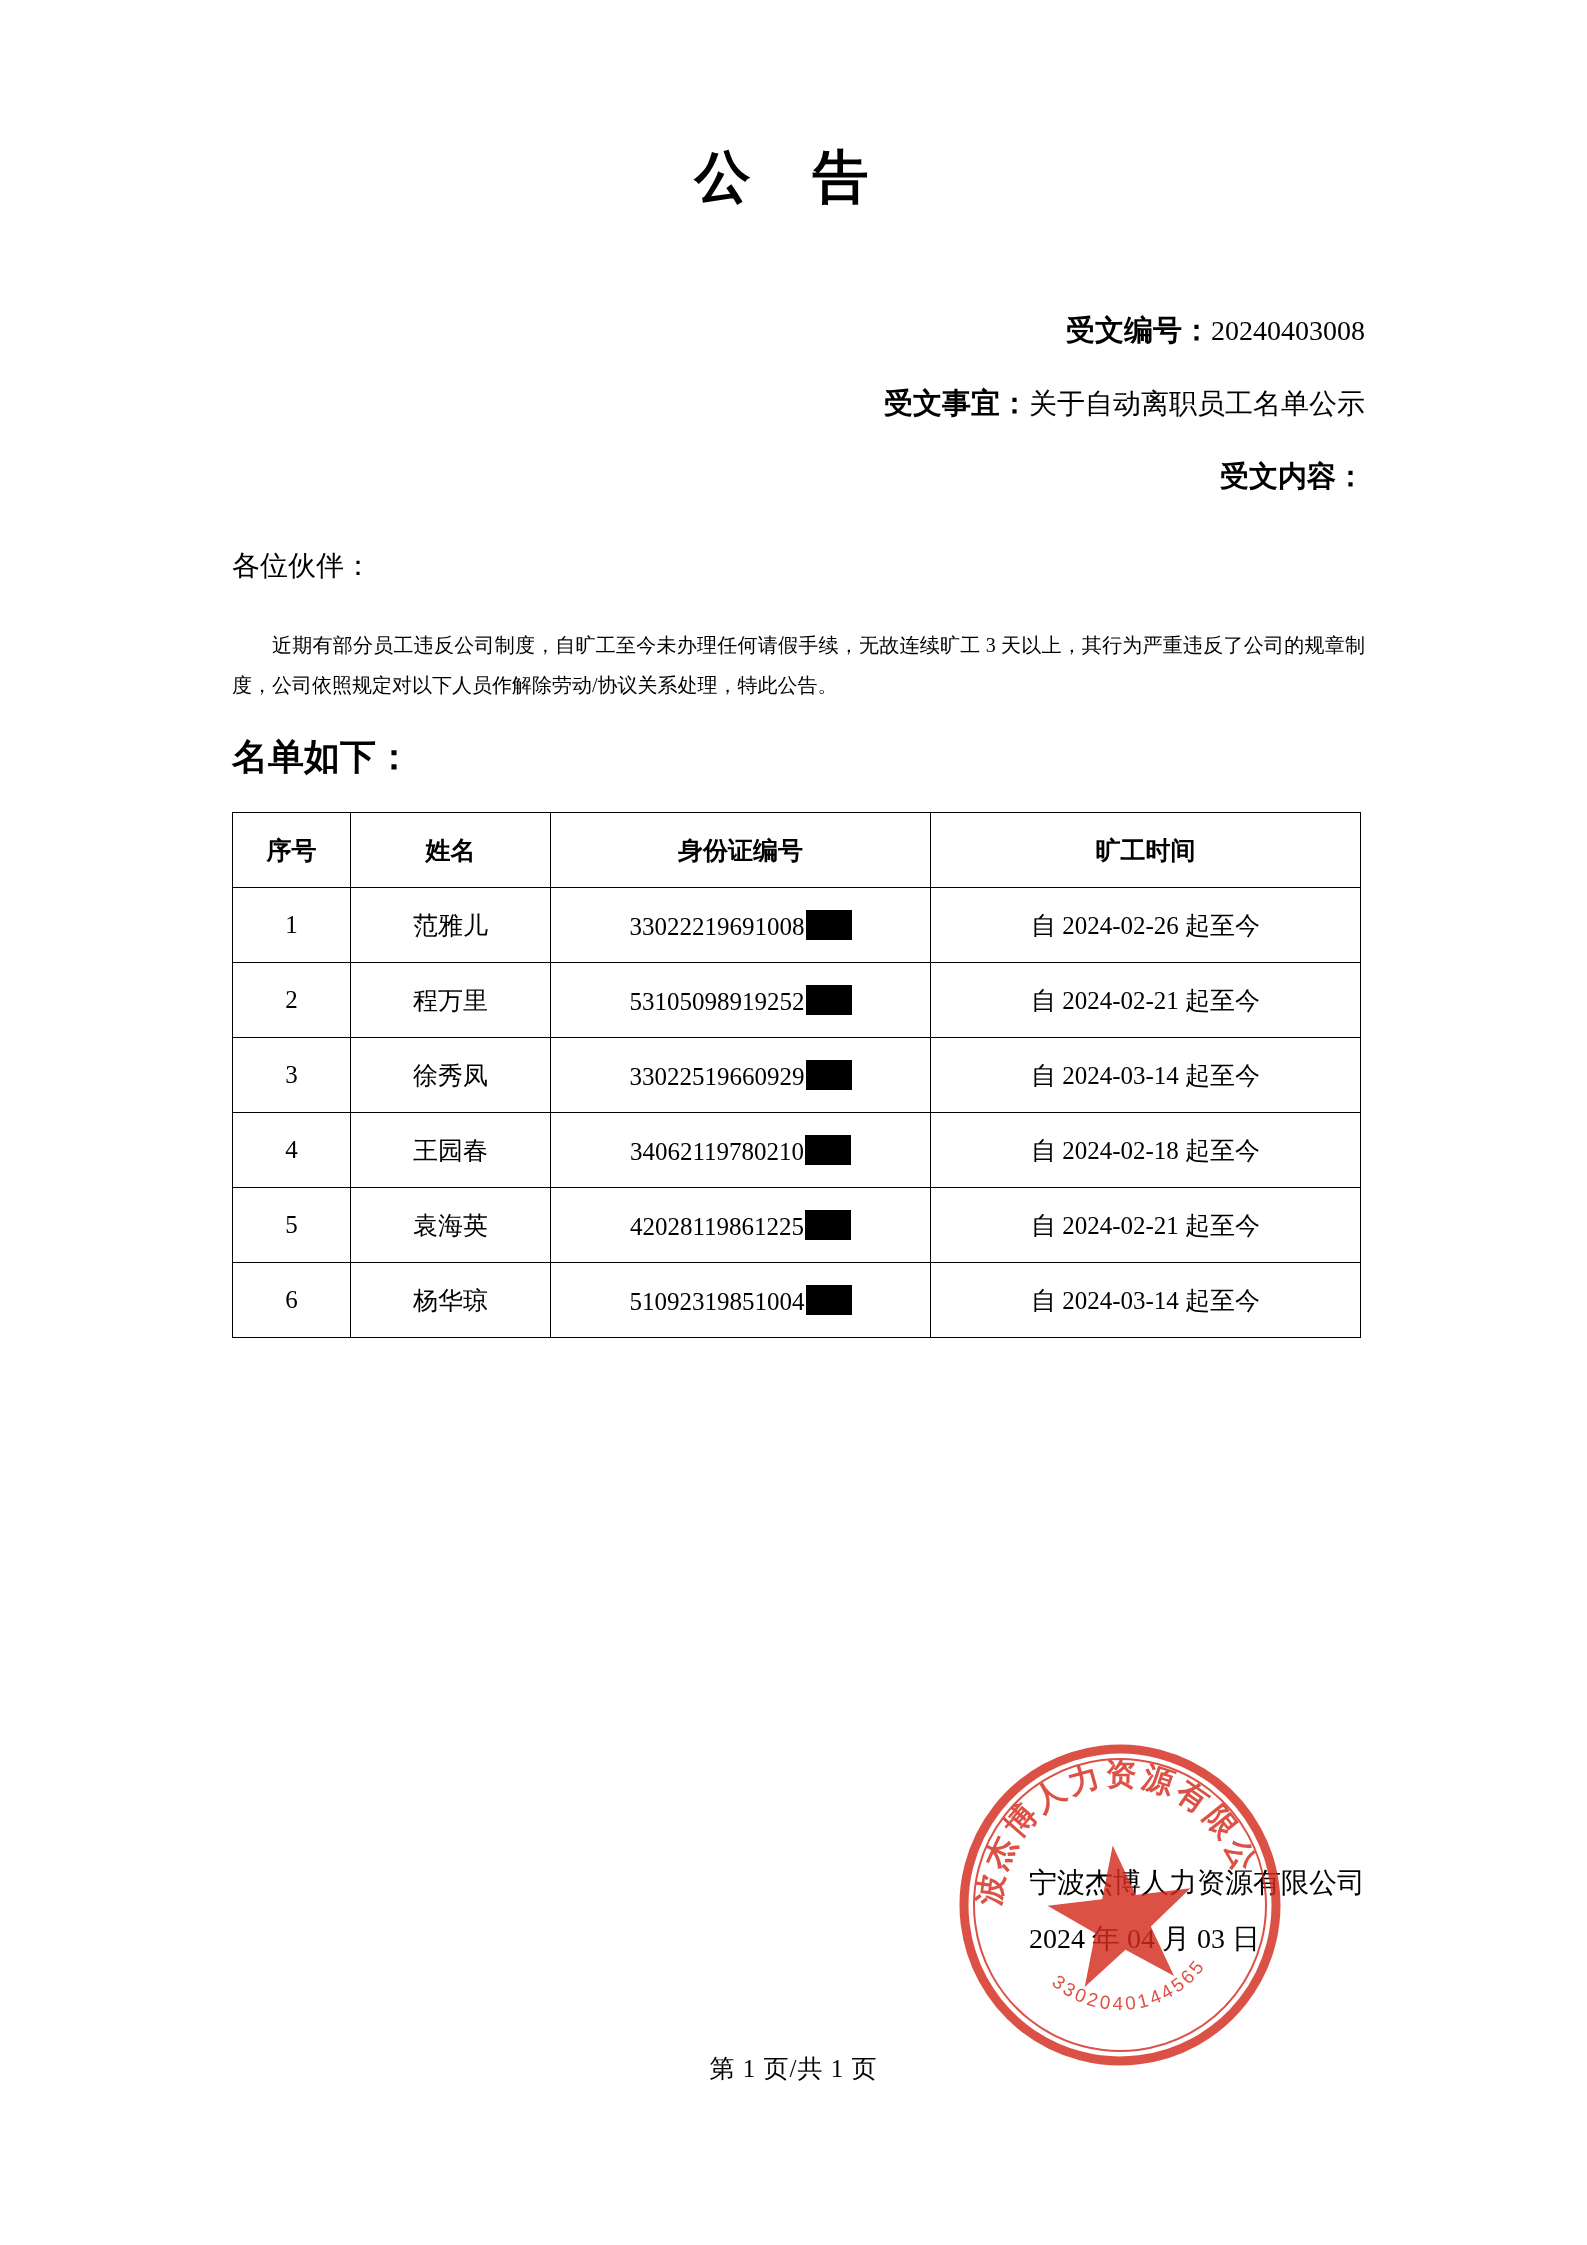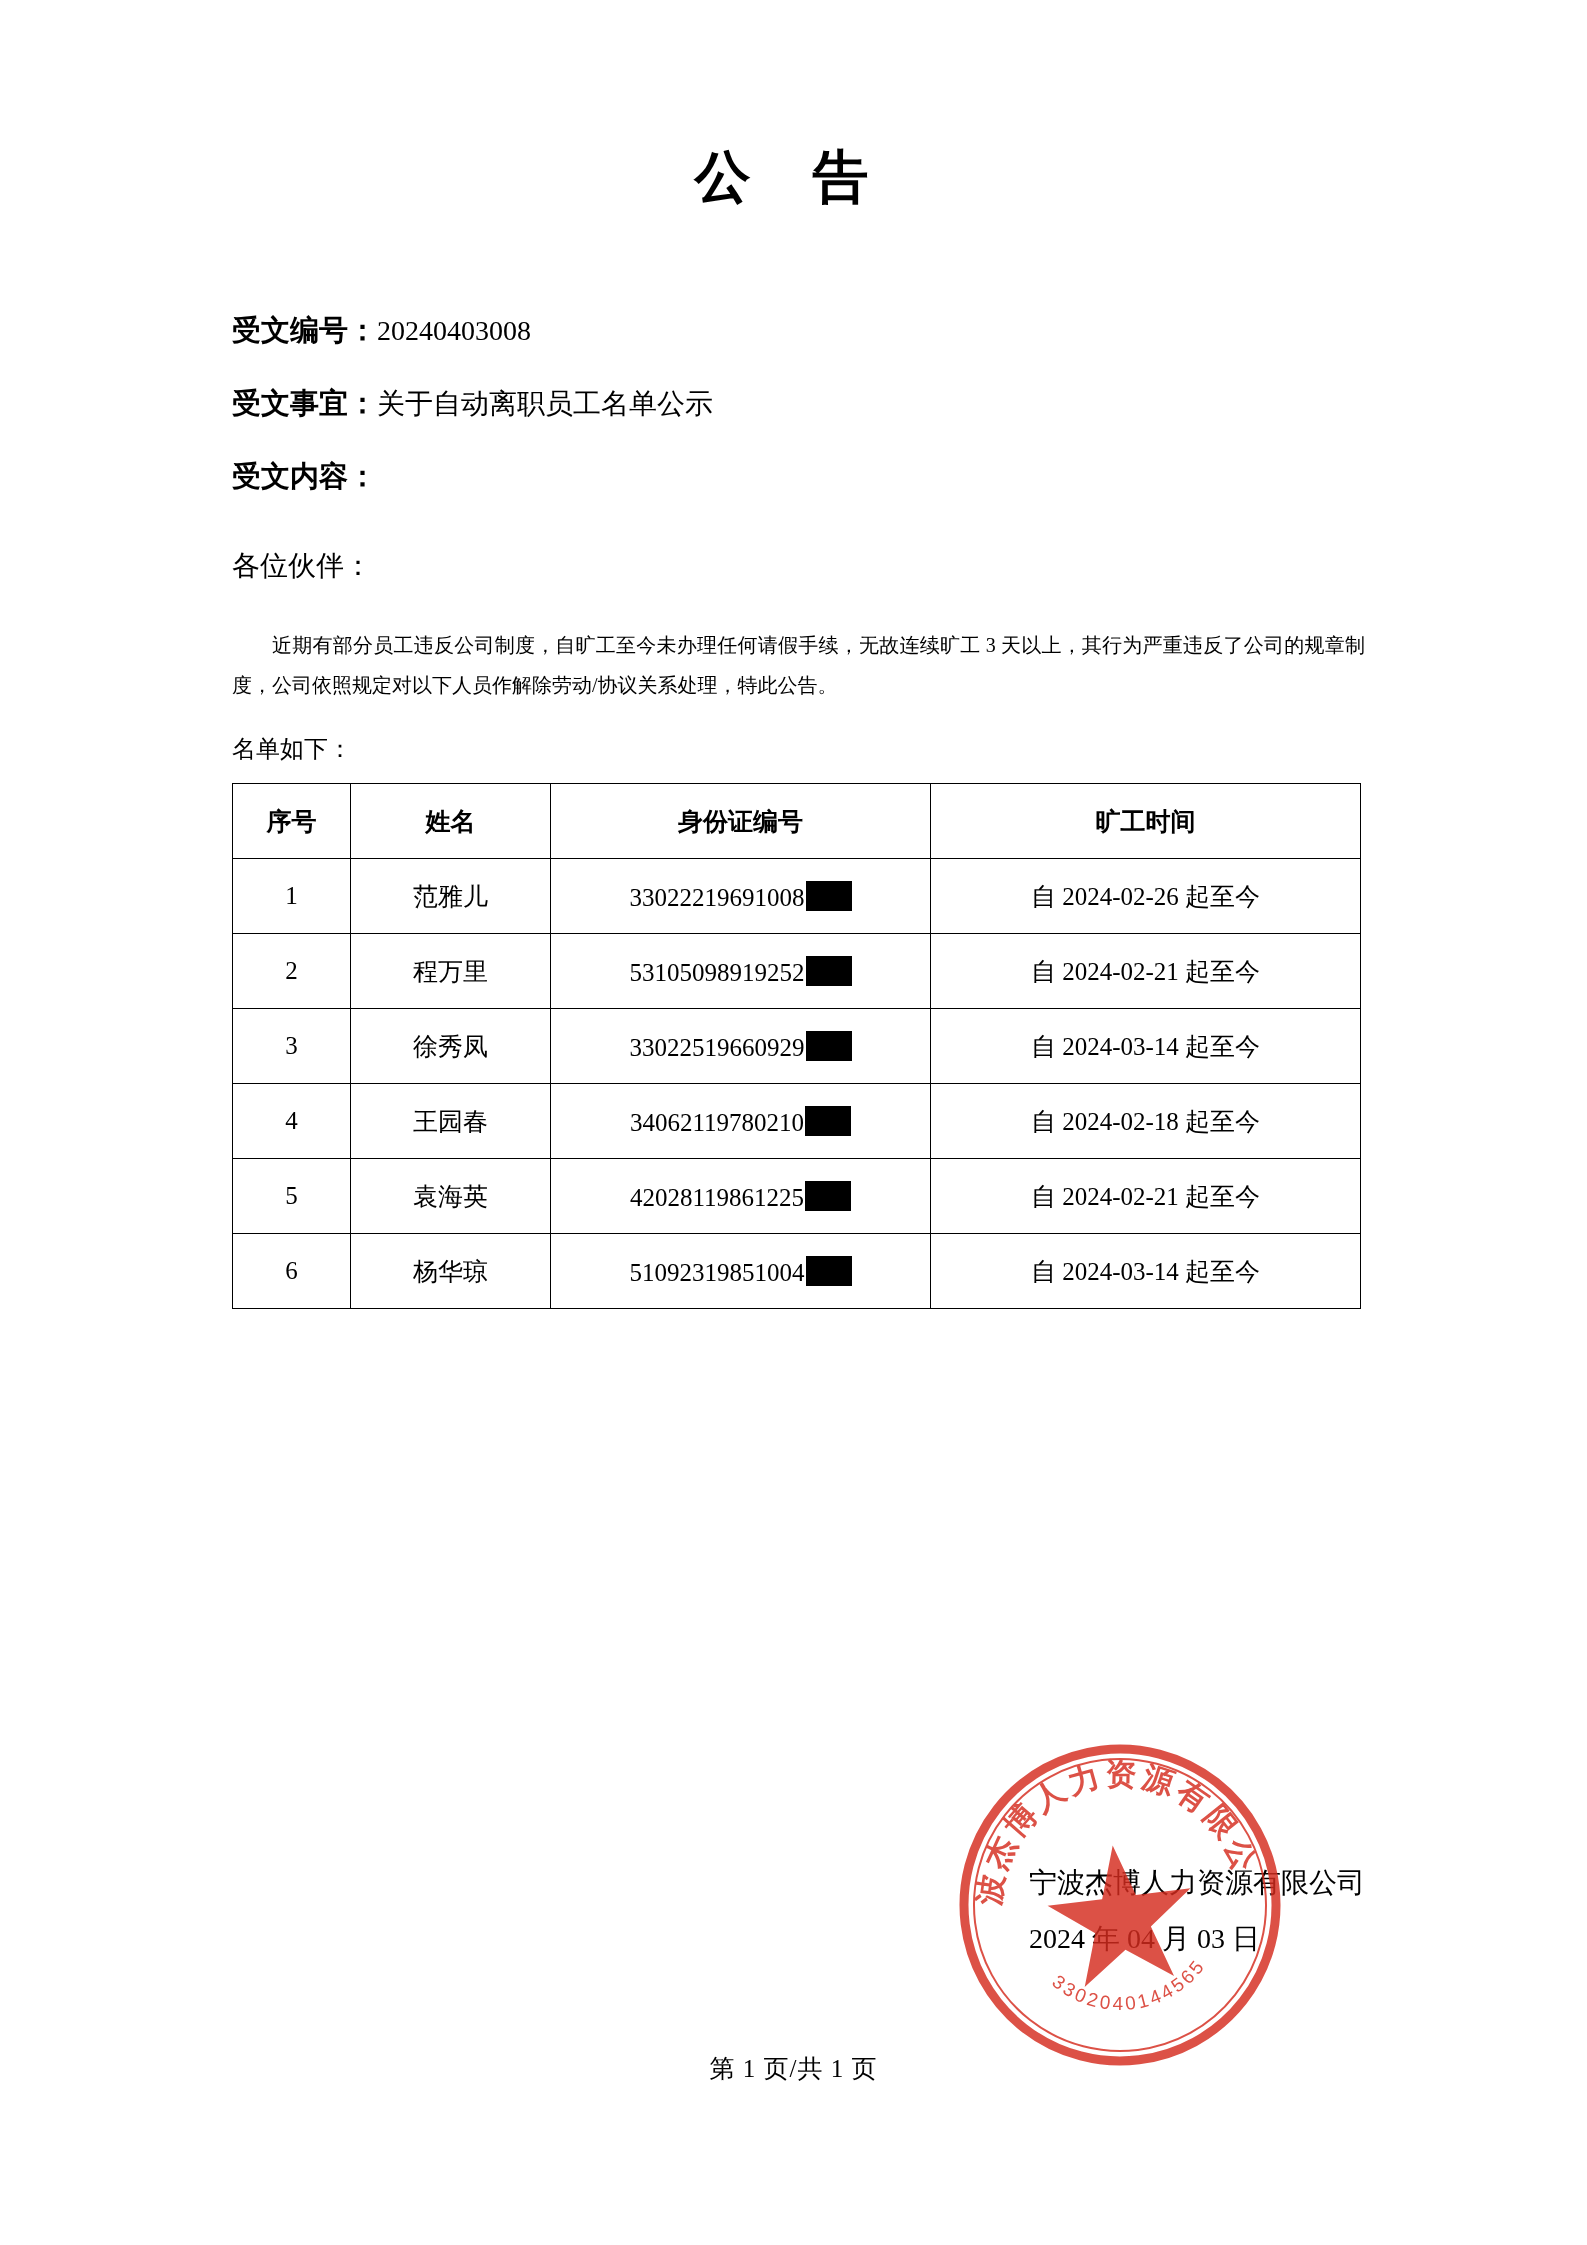--- a/index.html
+++ b/index.html
@@ -34,20 +34,21 @@
   .content {
     margin-left: 232px;
     margin-right: 222px;
     margin-top: 100px;
   }
   .field-line {
     font-size: 28px;
     line-height: 1.0;
     margin-bottom: 44px;
     white-space: nowrap;
+    text-align: right;
   }
   .field-label {
     font-weight: bold;
     font-size: 29px;
   }
   .field-value {
     font-weight: normal;
     font-size: 28px;
   }
   .salutation {
@@ -57,24 +58,24 @@
   }
   .body-para {
     font-size: 20px;
     line-height: 2.0;
     text-align: justify;
     text-justify: inter-ideograph;
     text-indent: 2em;
     margin: 0 0 28px 0;
   }
   .list-label {
-    font-size: 24px;
-    font-weight: normal;
+    font-size: 36px;
+    font-weight: bold;
     margin-top: 14px;
-    margin-bottom: 18px;
+    margin-bottom: 30px;
   }
   table.name-table {
     border-collapse: collapse;
     width: 1128px;
     margin-top: 14px;
     table-layout: fixed;
   }
   table.name-table th, table.name-table td {
     border: 1px solid #000000;
     text-align: center;

